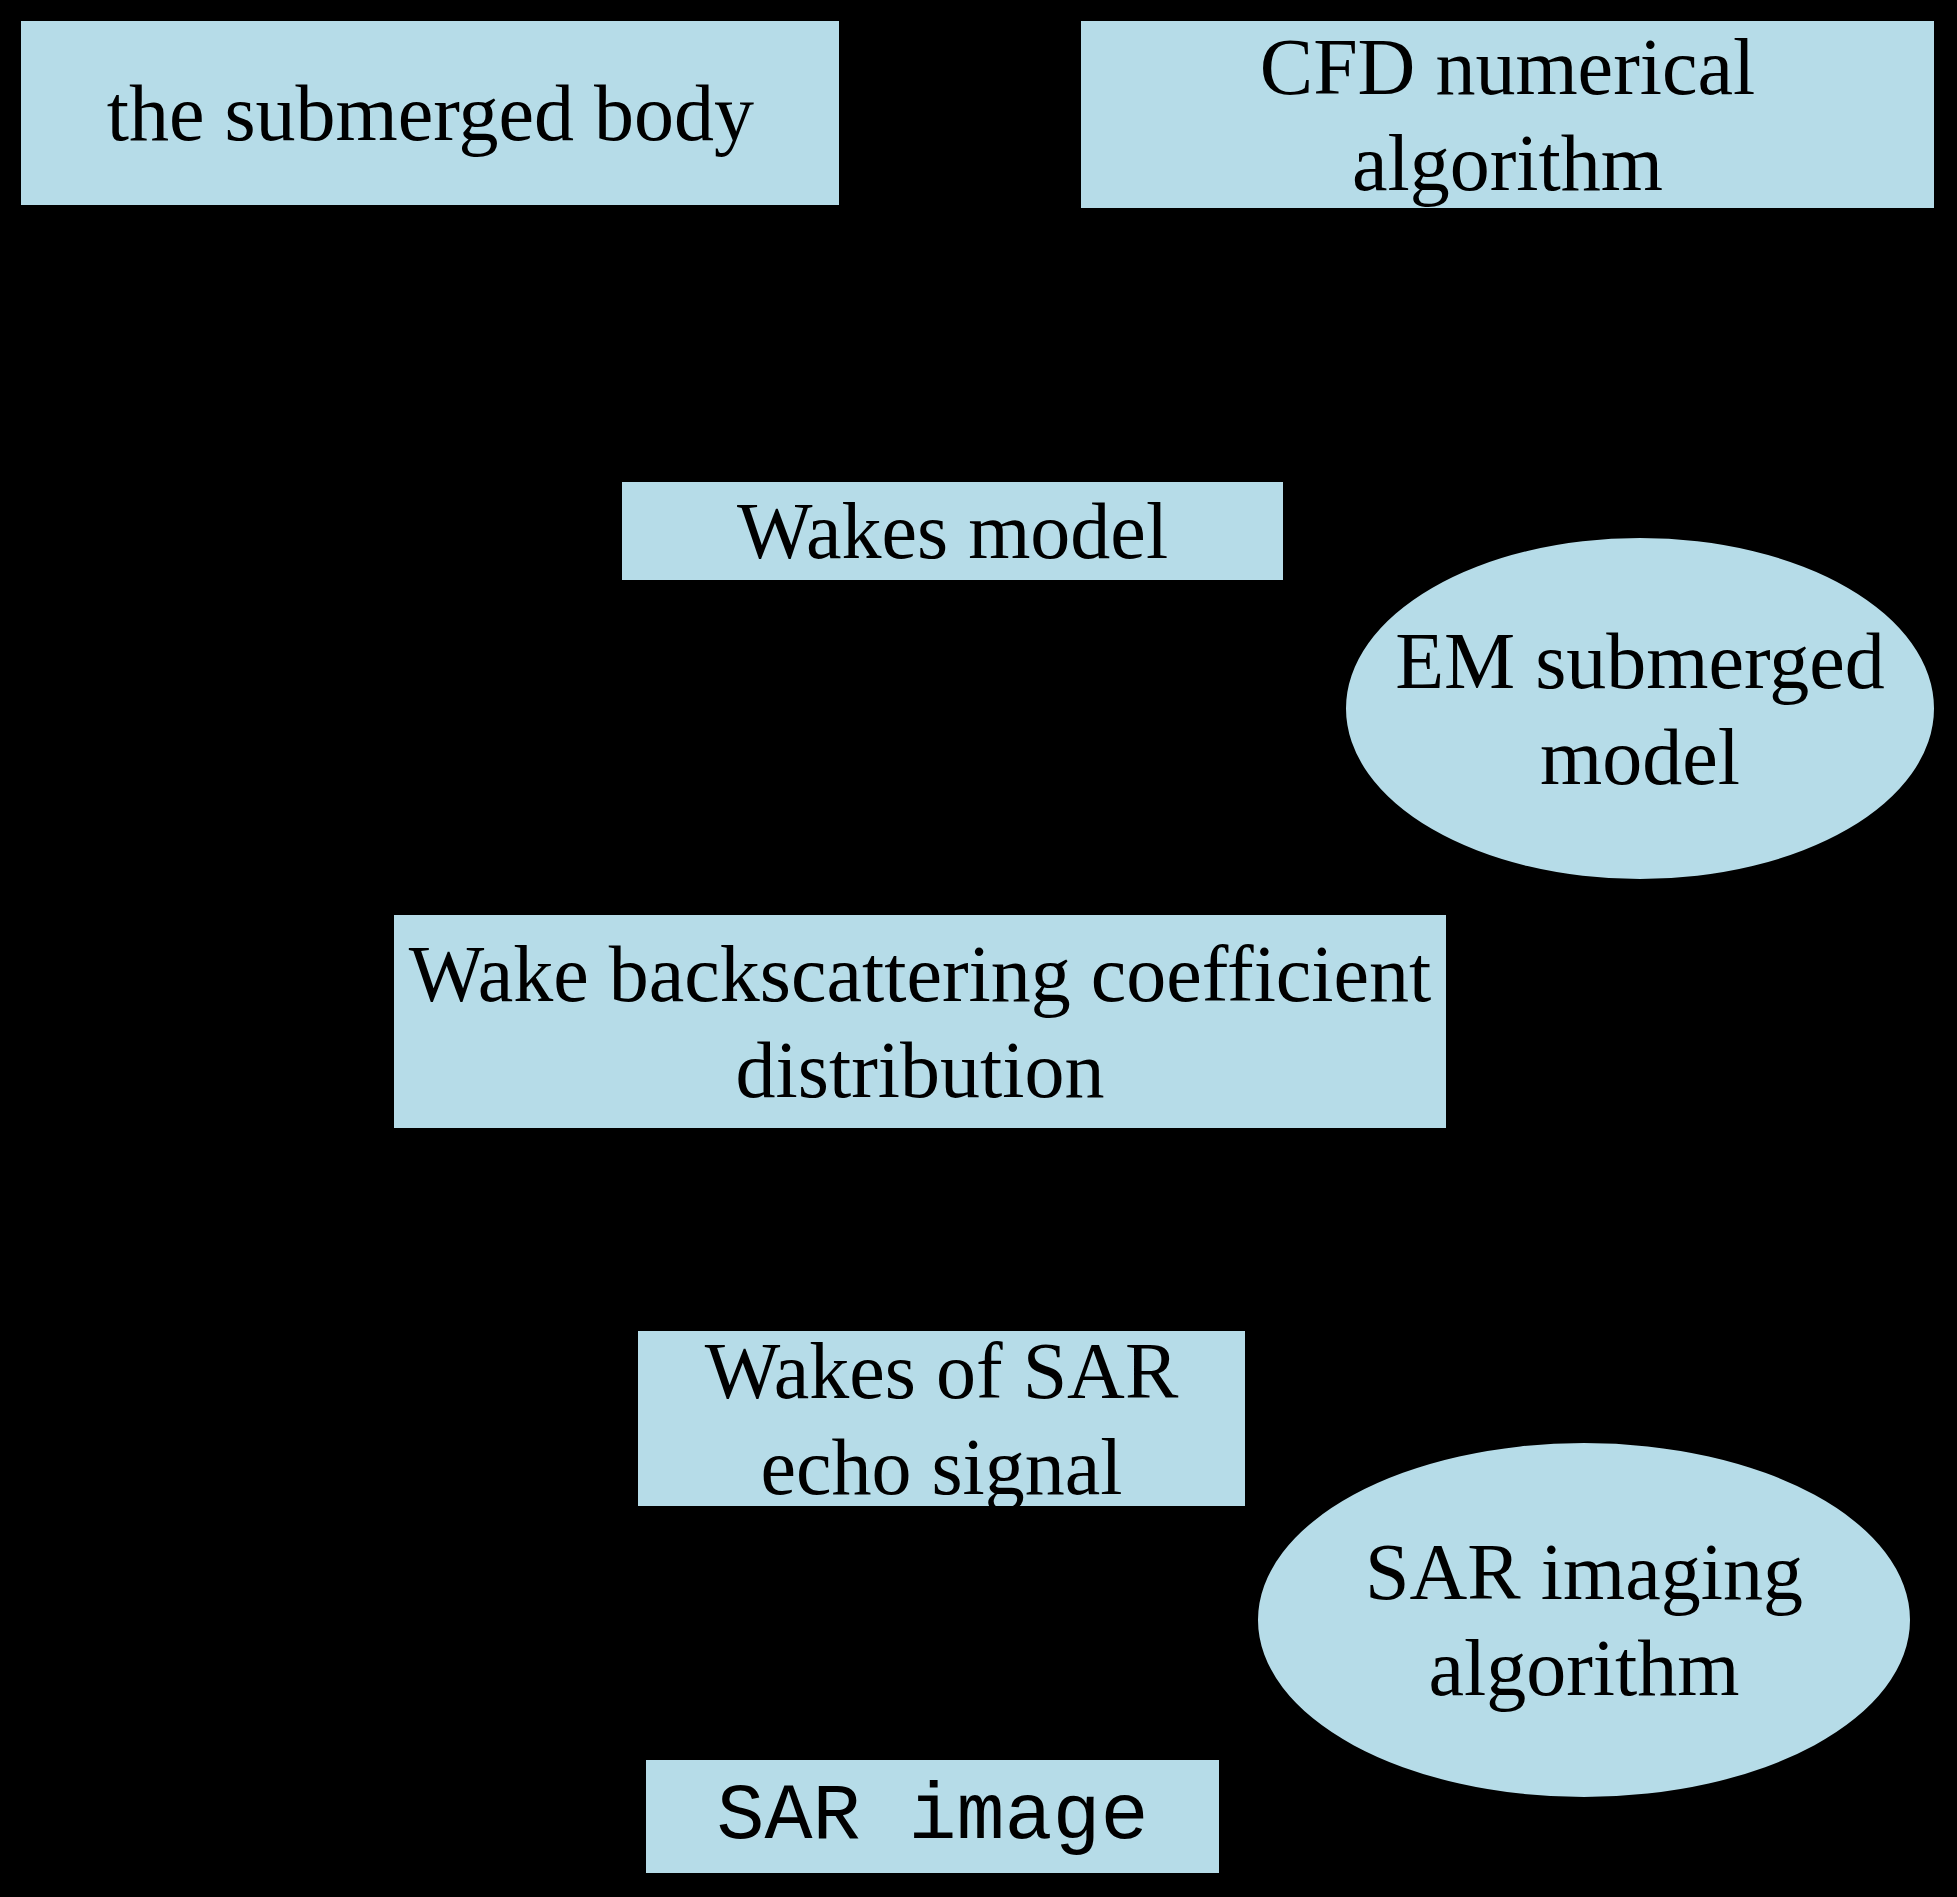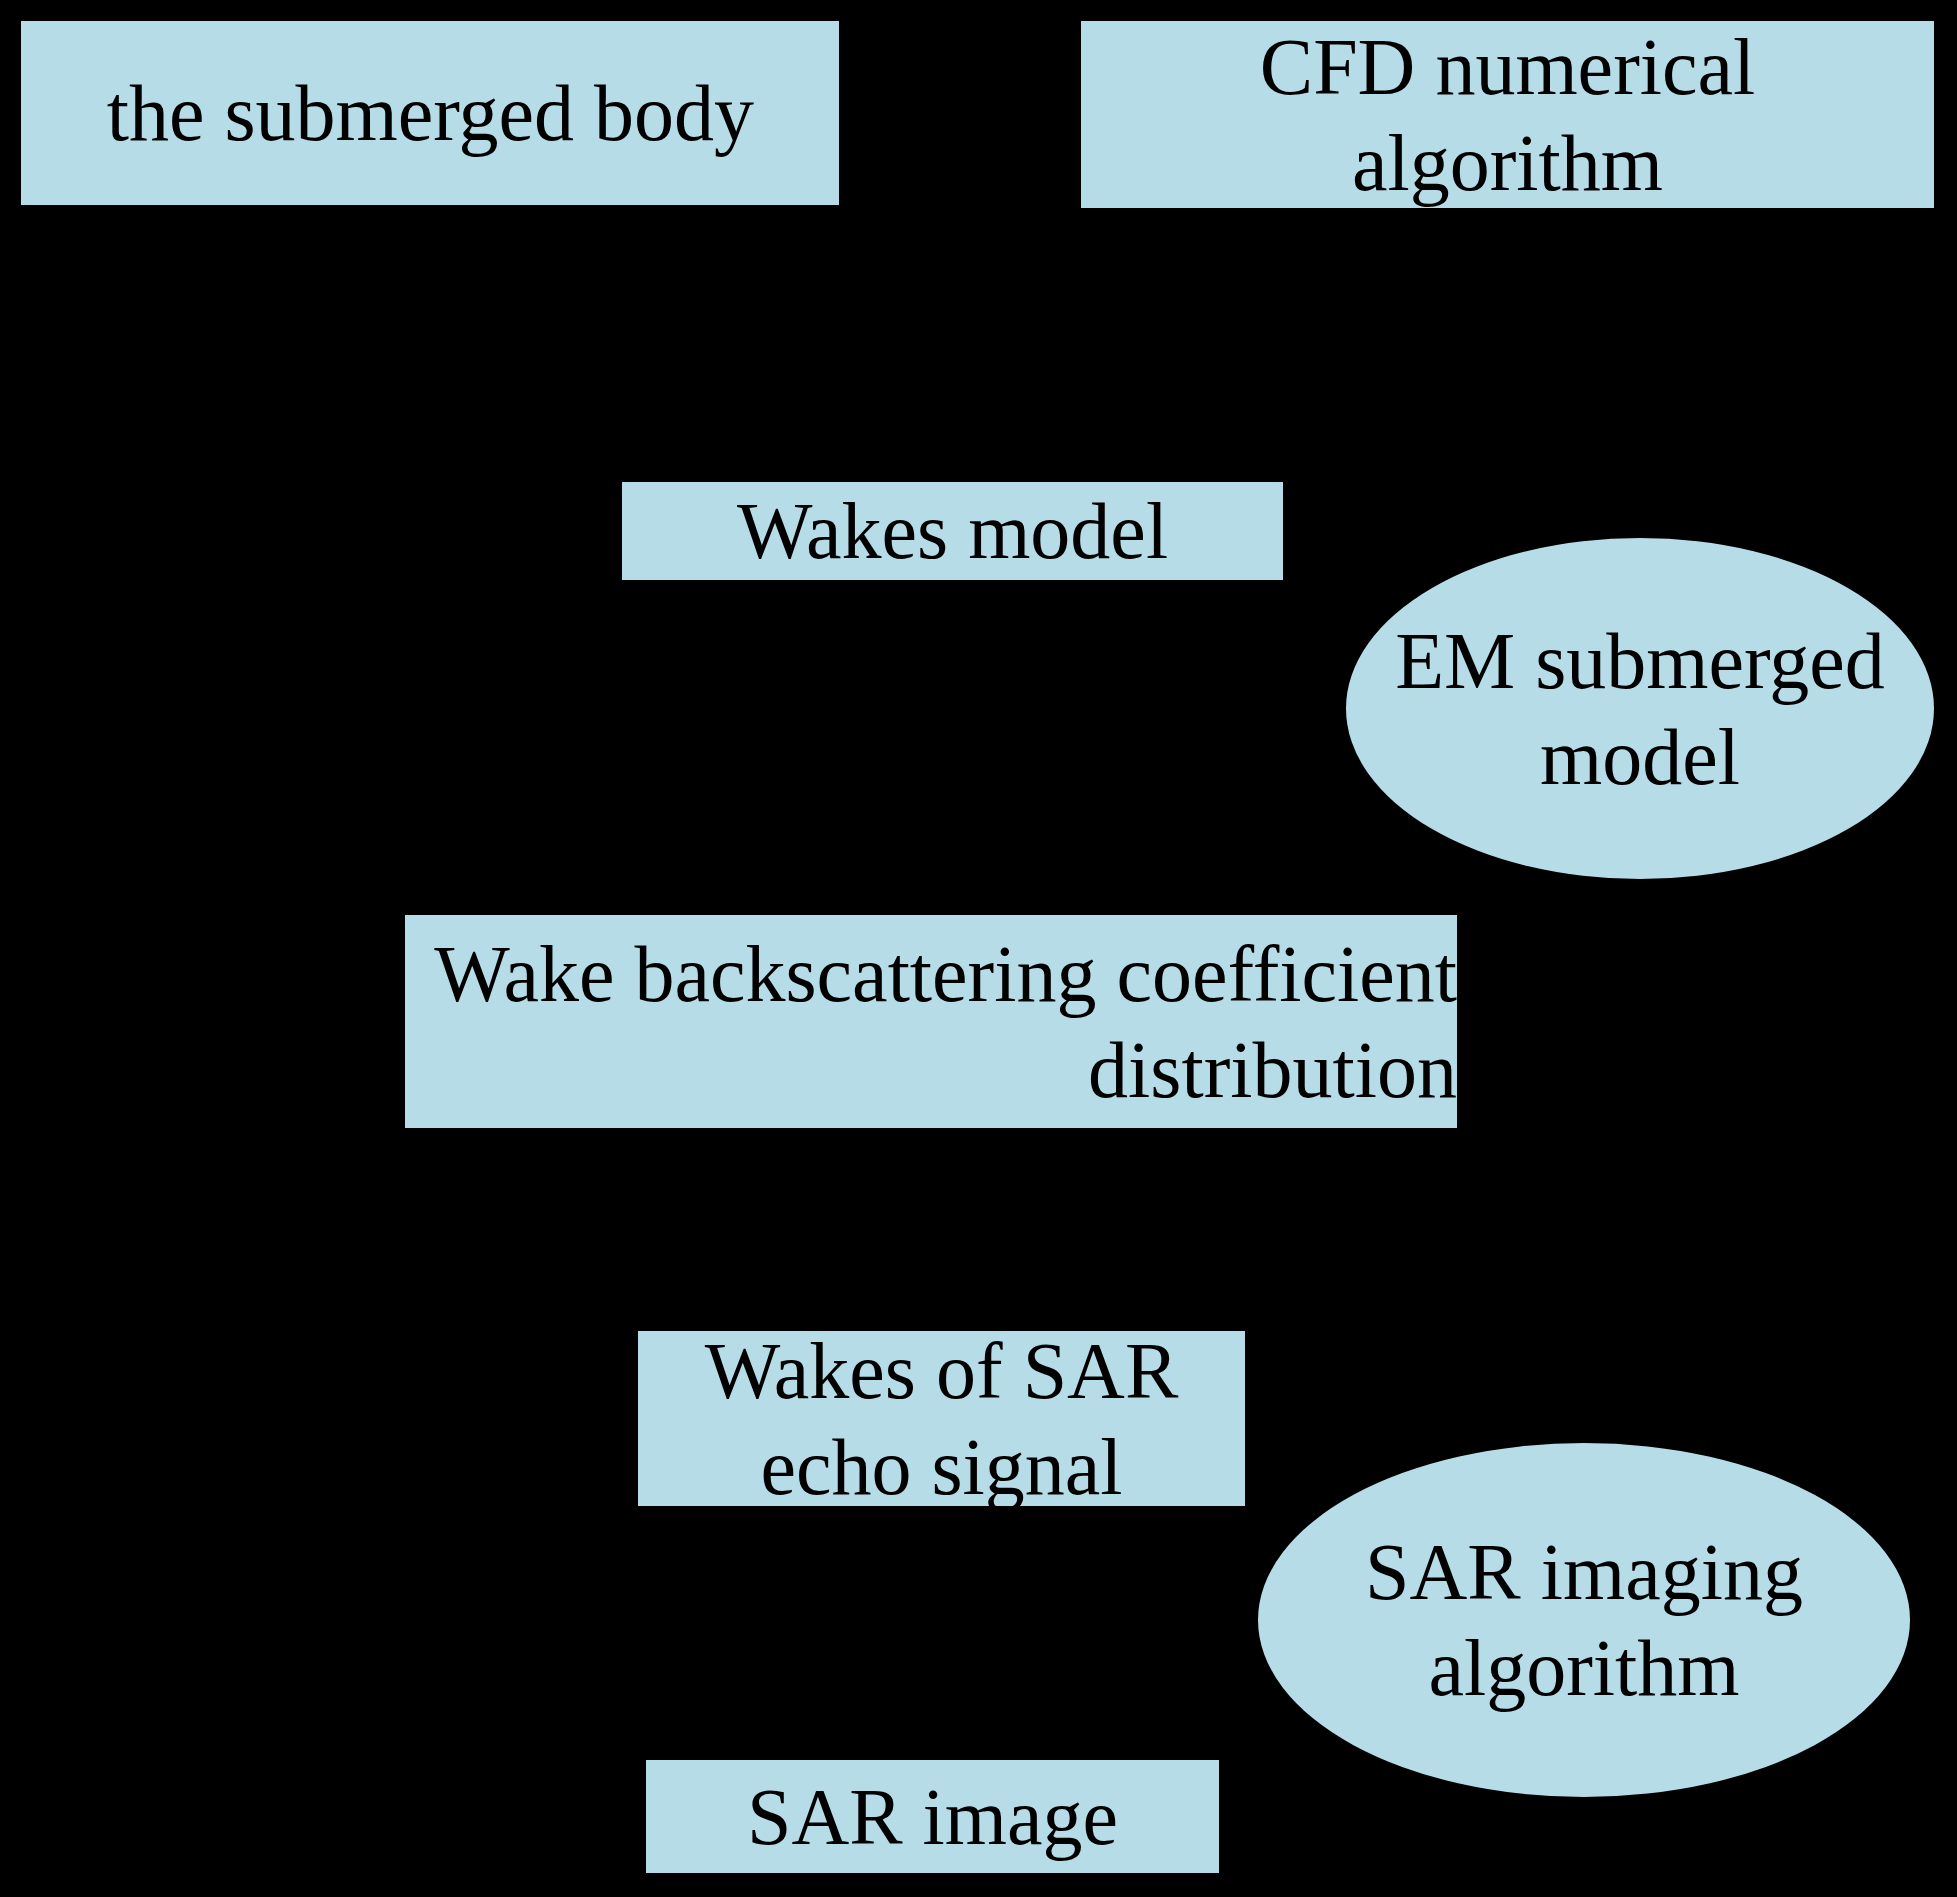--- a/index.html
+++ b/index.html
@@ -35,24 +35,24 @@
   }
   .ellipse {
     border-radius: 50%;
     border-width: 8.6px;
   }
   
   .n-submerged   { left: 15.4px;   top: 15.4px;   width: 830px;  height: 196px; }
   .n-cfd         { left: 1075px; top: 15.4px;   width: 865px; height: 199px; }
   .n-wakes       { left: 616px;  top: 476px;  width: 673px;  height: 110px; }
   .n-em          { left: 1338px; top: 530px;  width: 604px;  height: 357px; }
-  .n-backscatter { left: 399px;  top: 909px; width: 1064px; height: 225px; align-items: flex-end; }
+  .n-backscatter { left: 388px;  top: 909px; width: 1064px; height: 225px; }
   .n-echo        { left: 632px;  top: 1325px; width: 619px;  height: 187px; }
   .n-sarimaging  { left: 1250px; top: 1435px; width: 668px;  height: 370px; }
-  .n-sarimage    { left: 640px;  top: 1754px; width: 585px;  height: 125px; }
+  .n-sarimage    { left: 640px;  top: 1754px; width: 585px;  height: 125px; font-family: Liberation Mono, monospace; }
 </style>
 </head>
 <body>
 
 <div class="canvas">
 
   <svg class="connectors" viewBox="0 0 2287 2217" aria-hidden="true">
 
     <g stroke="#000000" stroke-width="11" fill="none">
       <line x1="462" y1="246" x2="462" y2="332"></line>

